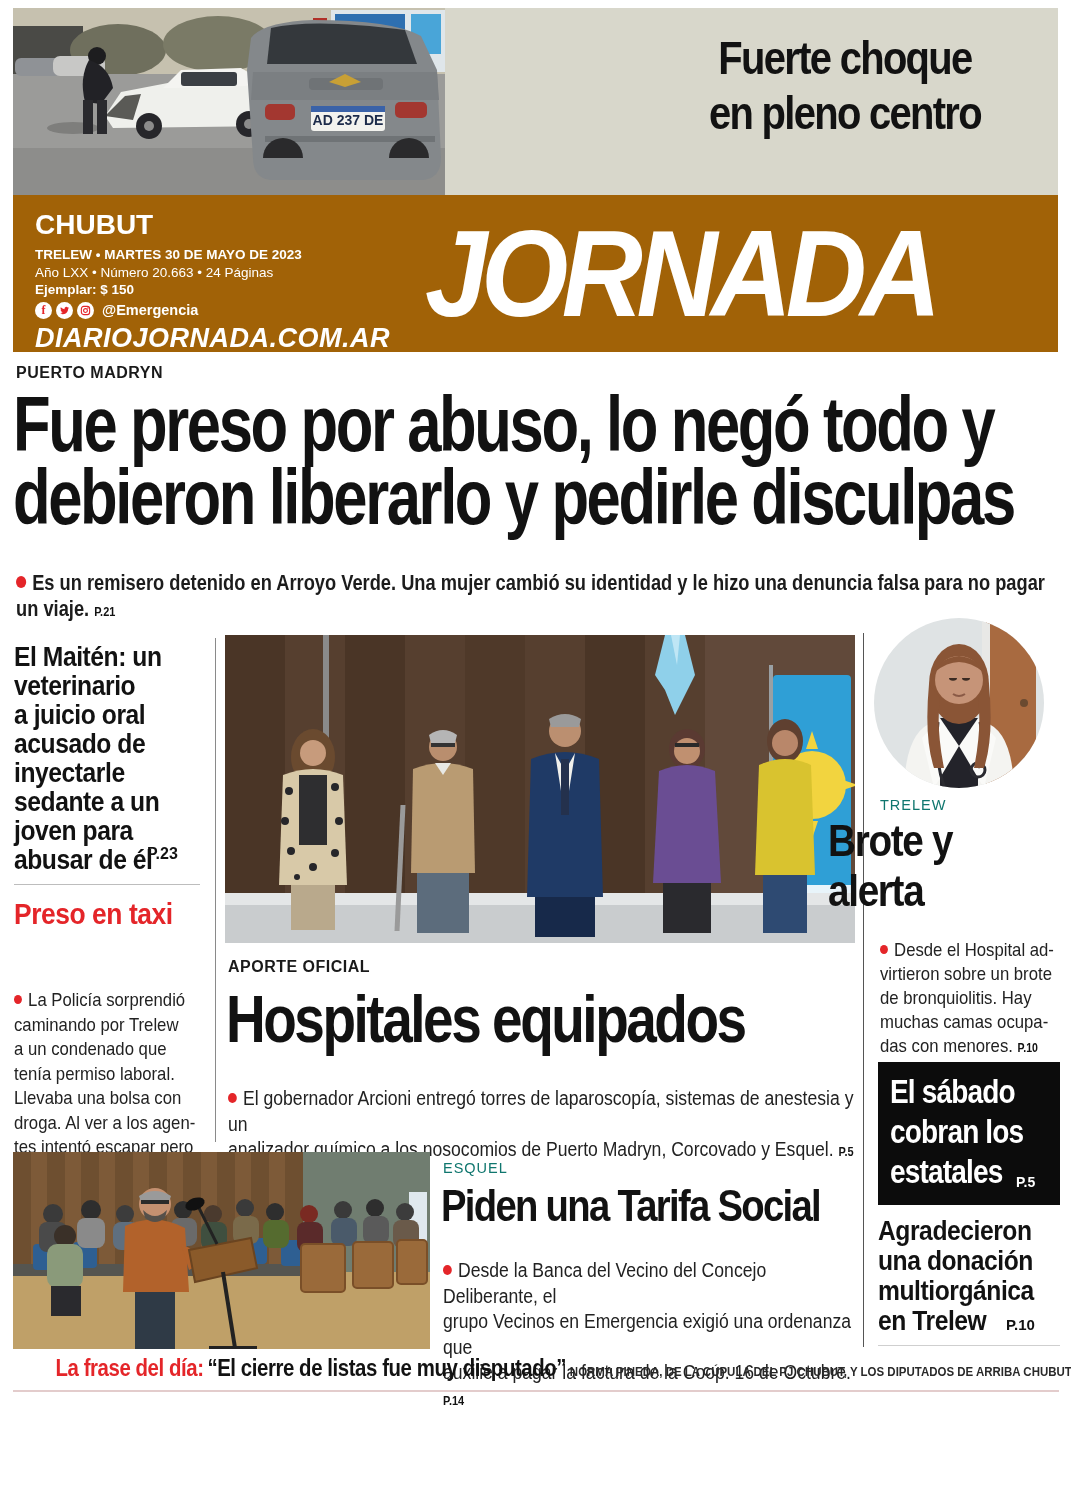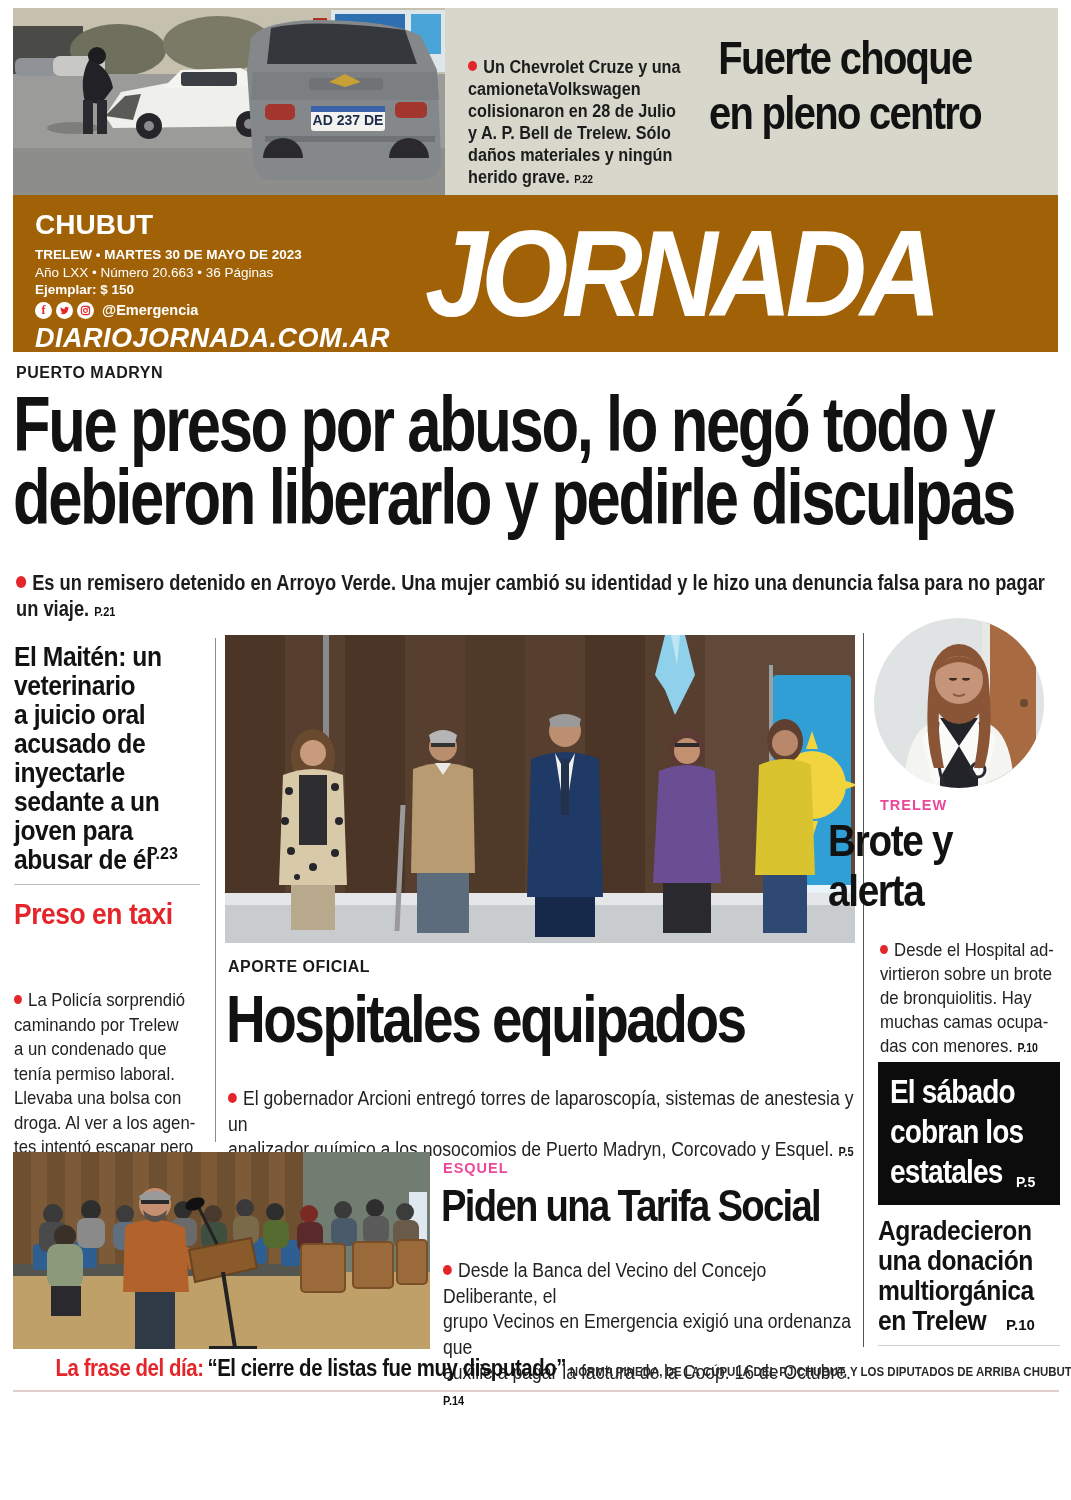--- a/index.html
+++ b/index.html
@@ -3,21 +3,21 @@
 <meta charset="utf-8">
 <style>
   html,body{margin:0;padding:0;background:#ffffff;}
   #page{position:relative;width:1071px;height:1500px;background:#fff;overflow:hidden;
         font-family:"Liberation Sans","DejaVu Sans",sans-serif;color:#1b1b1b;}
   .abs{position:absolute;}
   .cx{transform-origin:0 0;display:block;}
   .pre{white-space:pre-line;}
   .hl{font-weight:bold;color:#121212;letter-spacing:-1px;}
   .kick{font-weight:bold;color:#1a1a1a;letter-spacing:1px;}
-  .kickred{font-weight:bold;color:#ec4899;letter-spacing:1px;}
+  .kickred{font-weight:normal;color:#0f766e;letter-spacing:1px;}
   .dot{display:inline-block;width:10px;height:10px;border-radius:50%;background:#e42529;
        margin-right:7px;vertical-align:2px;}
   .dot.big{width:12px;height:12px;}
   .pref{font-weight:bold;font-size:0.60em;letter-spacing:0;color:#121212;}
   .vrule{position:absolute;width:1px;background:#8a8a8a;}
   .hrule{position:absolute;height:1px;background:#bdbdbd;}
   .sum{font-weight:bold;color:#1c1c1c;}
   
   #band{position:absolute;left:13px;top:195px;width:1045px;height:157px;background:#a16207;}
   .mwhite{color:#ffffff;}
@@ -82,41 +82,30 @@
         <rect x="298" y="98" width="74" height="6" fill="#3a62a8"></rect>
         <text x="335" y="117" font-size="14" font-weight="bold" text-anchor="middle" fill="#1c2b4a" font-family="Liberation Sans, sans-serif">AD 237 DE</text>
         <rect x="252" y="128" width="170" height="6" fill="#6f7376"></rect>
         <path d="M250 150 a20 20 0 0 1 40 0 Z" fill="#2a2a2c"></path>
         <path d="M376 150 a20 20 0 0 1 40 0 Z" fill="#2a2a2c"></path>
       </g>
     </svg>
   </div>
 
   <div class="abs" style="left:445px;top:8px;width:613px;height:187px;background:#d8d7cb;">
-    <div class="abs" style="left:23px;top:48px;width:218px;">
-      <div class="cx" style="width:242px;transform:scaleX(0.90);font-size:18px;line-height:22px;">
-        <span class="dot"></span><span class="sum pre">Un Chevrolet Cruze y una
-camionetaVolkswagen
-colisionaron en 28 de Julio
-y A. P. Bell de Trelew. Sólo
-daños materiales y ningún
-herido grave.</span>
-        <span class="pref">P.22</span>
-      </div>
-    </div>
     <div class="abs" style="left:190px;top:22px;width:420px;">
       <div class="cx hl pre" style="width:494px;transform:scaleX(0.85);font-size:47px;line-height:55px;text-align:center;letter-spacing:-2px;">Fuerte choque
 en pleno centro</div>
     </div>
   </div>
 
   <div id="band">
     <div class="abs mwhite" style="left:22px;top:14px;font-size:28px;font-weight:bold;letter-spacing:0;">CHUBUT</div>
     <div class="abs mwhite" style="left:22px;top:52px;font-size:13.5px;font-weight:bold;">TRELEW   •   MARTES 30 DE MAYO DE 2023</div>
-    <div class="abs mwhite" style="left:22px;top:70px;font-size:13.5px;">Año LXX  •  Número 20.663 • 36 Páginas</div>
+    <div class="abs mwhite" style="left:22px;top:70px;font-size:13.5px;">Año LXX  •  Número 20.663 • 24 Páginas</div>
     <div class="abs mwhite" style="left:22px;top:87px;font-size:13.5px;font-weight:bold;">Ejemplar: $ 150</div>
     <div class="abs" style="left:22px;top:106px;height:18px;display:flex;align-items:center;">
       <span class="soc">
           <span style="color:#e42529;font-weight:bold;font-size:12px;font-family:'Liberation Serif',serif;">f</span>
         </span>
       <span class="soc">
         <svg width="11" height="11" viewBox="0 0 24 24">
             <path fill="#e42529" d="M22 5.8c-.7.3-1.5.6-2.3.7.8-.5 1.5-1.3 1.8-2.3-.8.5-1.7.8-2.6 1A4 4 0 0 0 12 8.2c0 .3 0 .6.1.9A11.4 11.4 0 0 1 3.9 5a4 4 0 0 0 1.2 5.4c-.6 0-1.3-.2-1.8-.5v.1c0 1.9 1.4 3.5 3.2 3.9-.6.2-1.2.2-1.8.1a4 4 0 0 0 3.7 2.8A8 8 0 0 1 2.5 18.4 11.3 11.3 0 0 0 8.6 20c7.3 0 11.3-6 11.3-11.3v-.5c.8-.6 1.5-1.3 2.1-2.2z"></path>
           </svg>
       </span>

